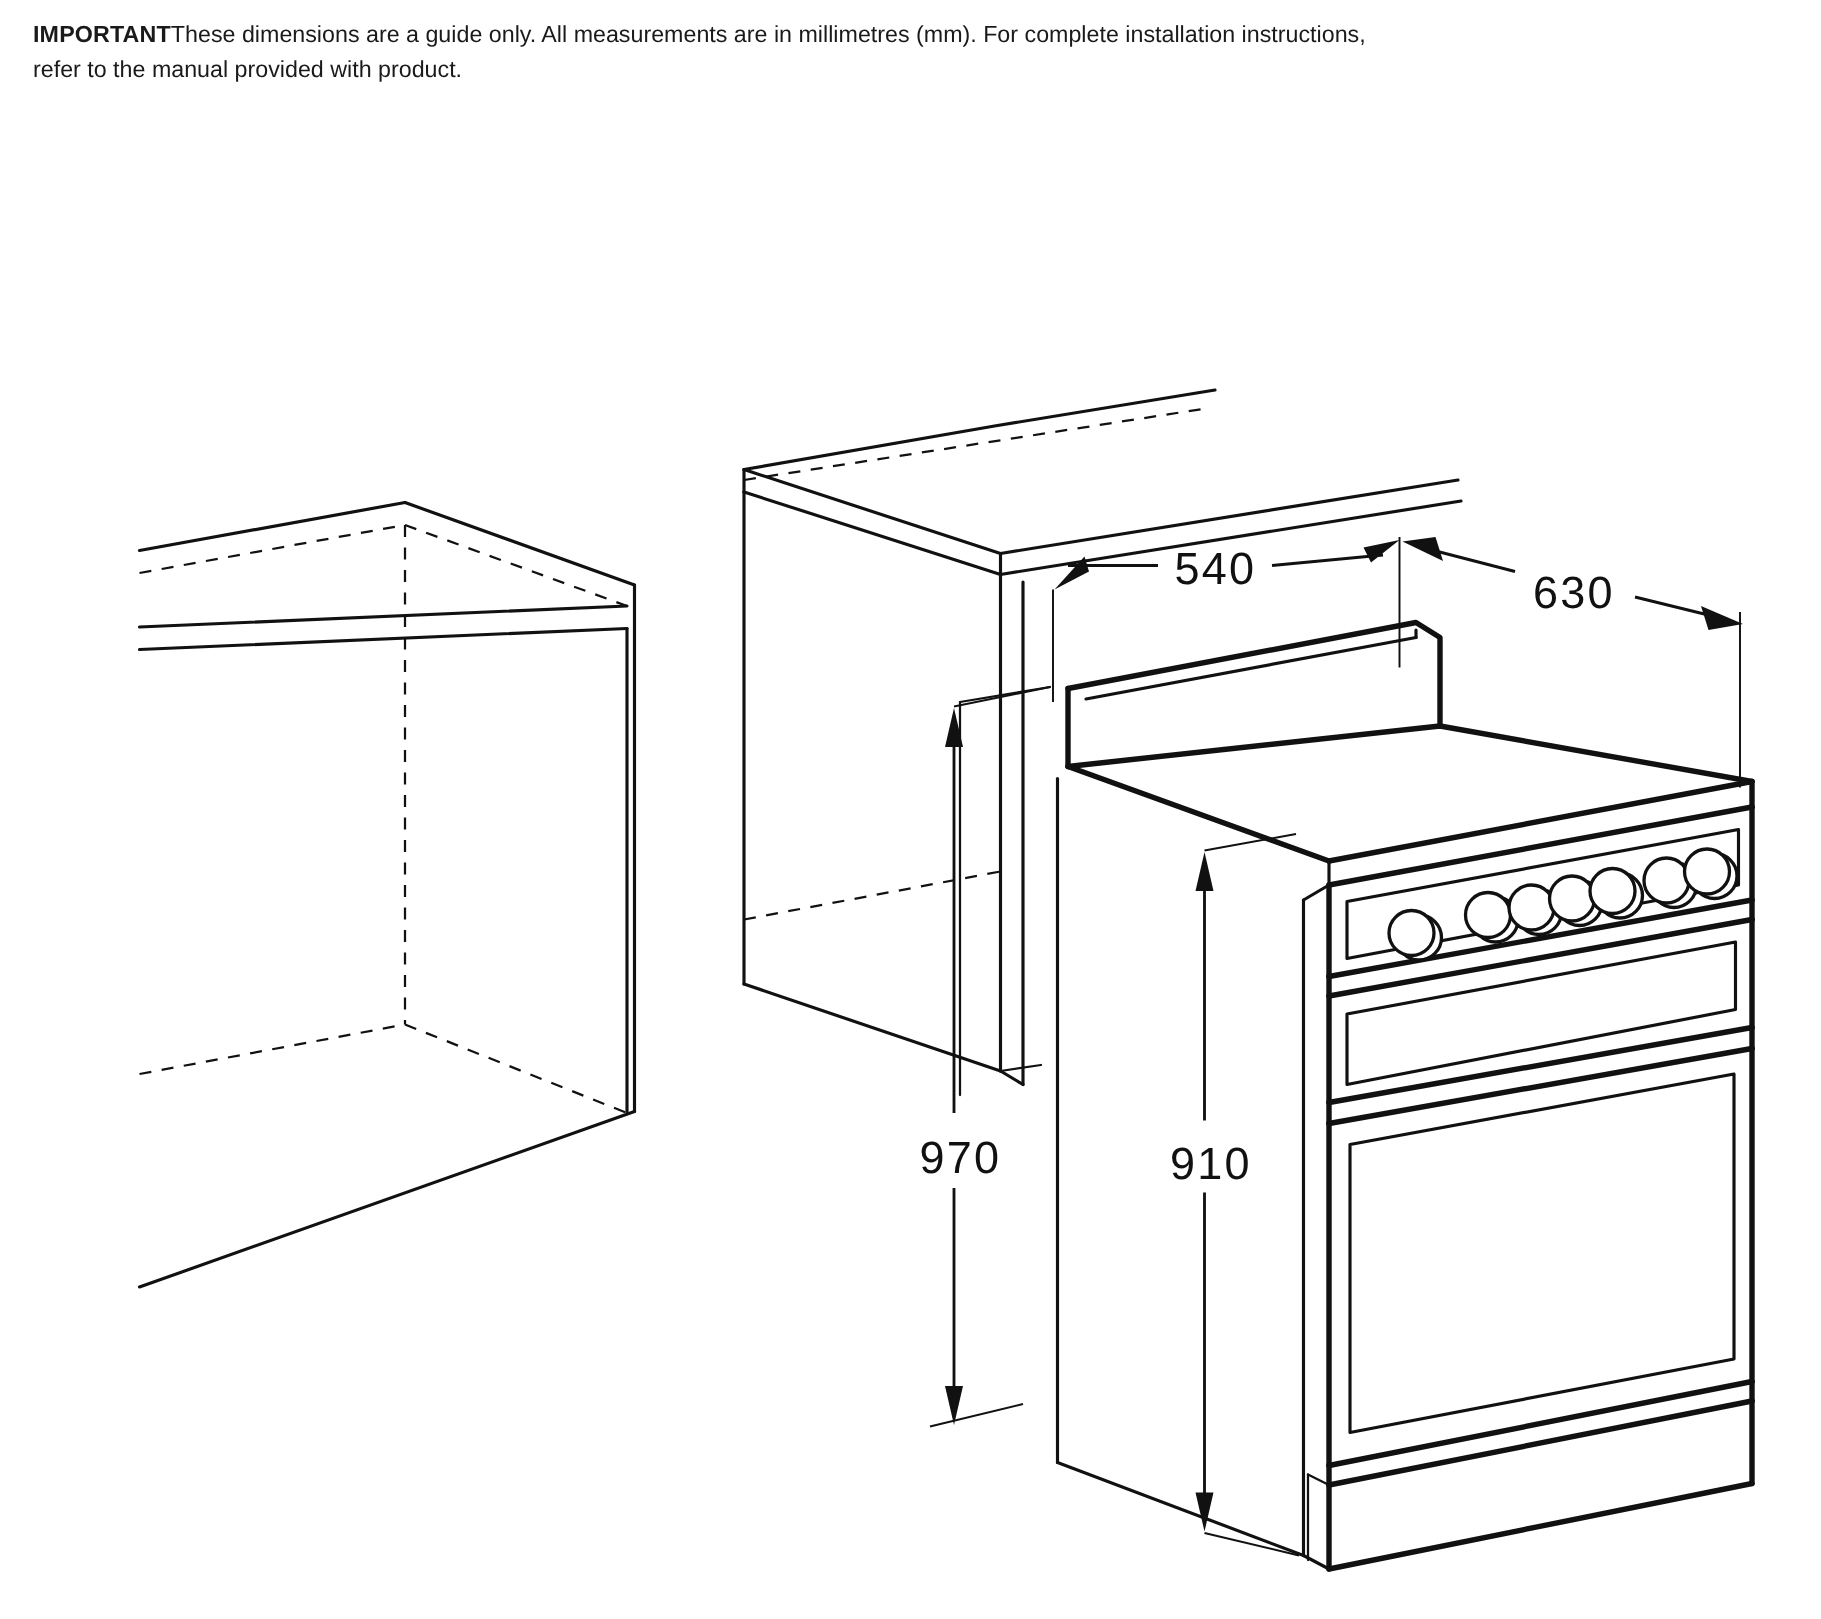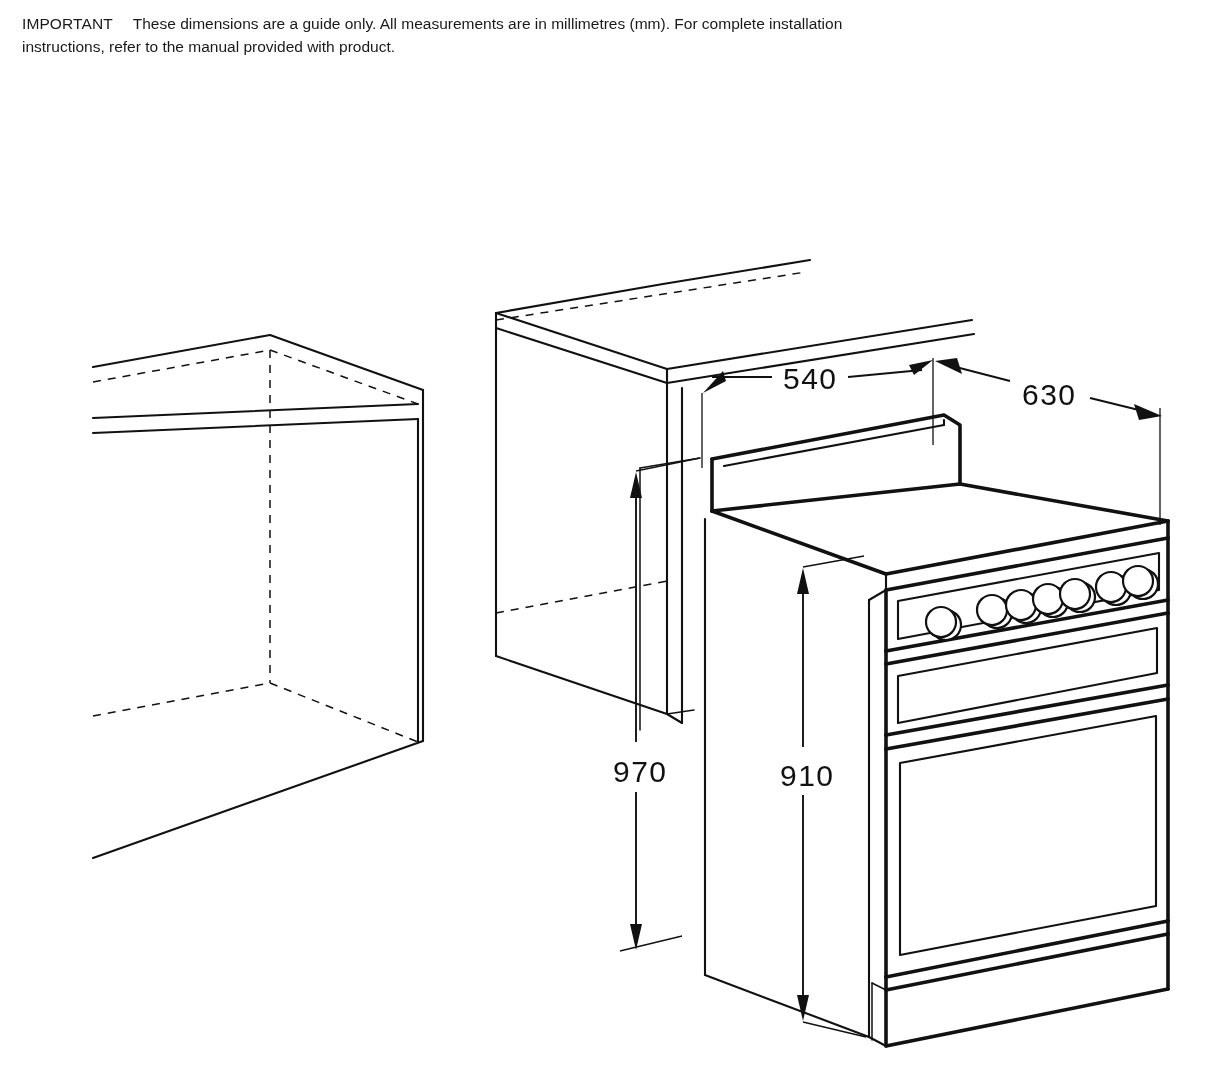--- a/index.html
+++ b/index.html
@@ -18,23 +18,23 @@
   #note {
     position: absolute;
     left: 22px;
     top: 12px;
     width: 900px;
     font-size: 15.5px;
     line-height: 1.5;
     color: #1a1a1a;
   }
   #note .kw {
-    font-weight: normal;
+    font-weight: bold;
     letter-spacing: 0.1px;
-    margin-right: 20px;
+    margin-right: 0;
   }
   #diagram {
     position: absolute;
     left: 0;
     top: 0;
     width: 1214px;
     height: 1079px;
   }
   .ln    { fill: none; stroke: #111; stroke-width: 2.1; stroke-linecap: round; stroke-linejoin: round; }
   .ln-th { fill: none; stroke: #111; stroke-width: 3.6; stroke-linecap: round; stroke-linejoin: round; }

